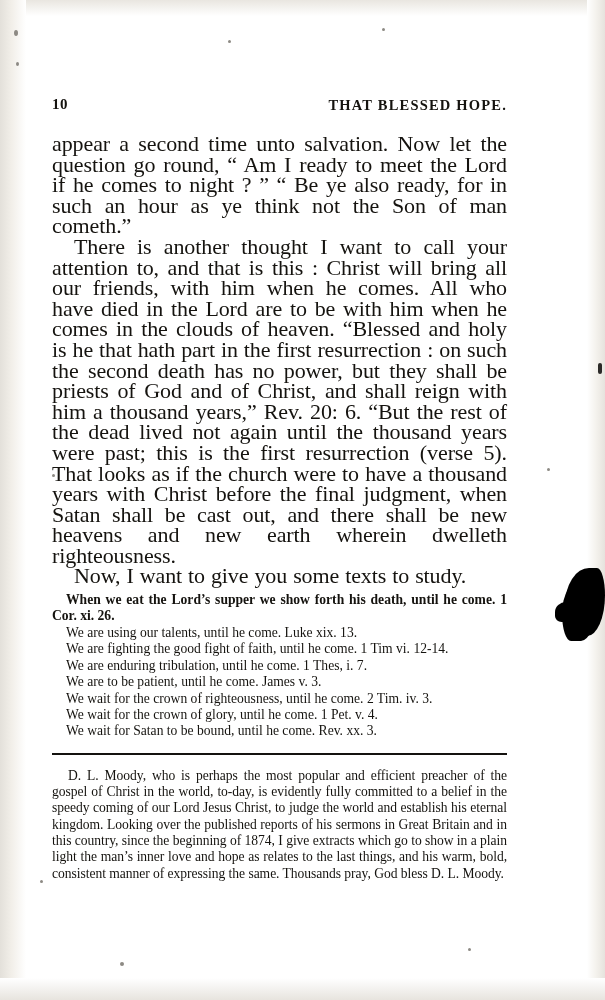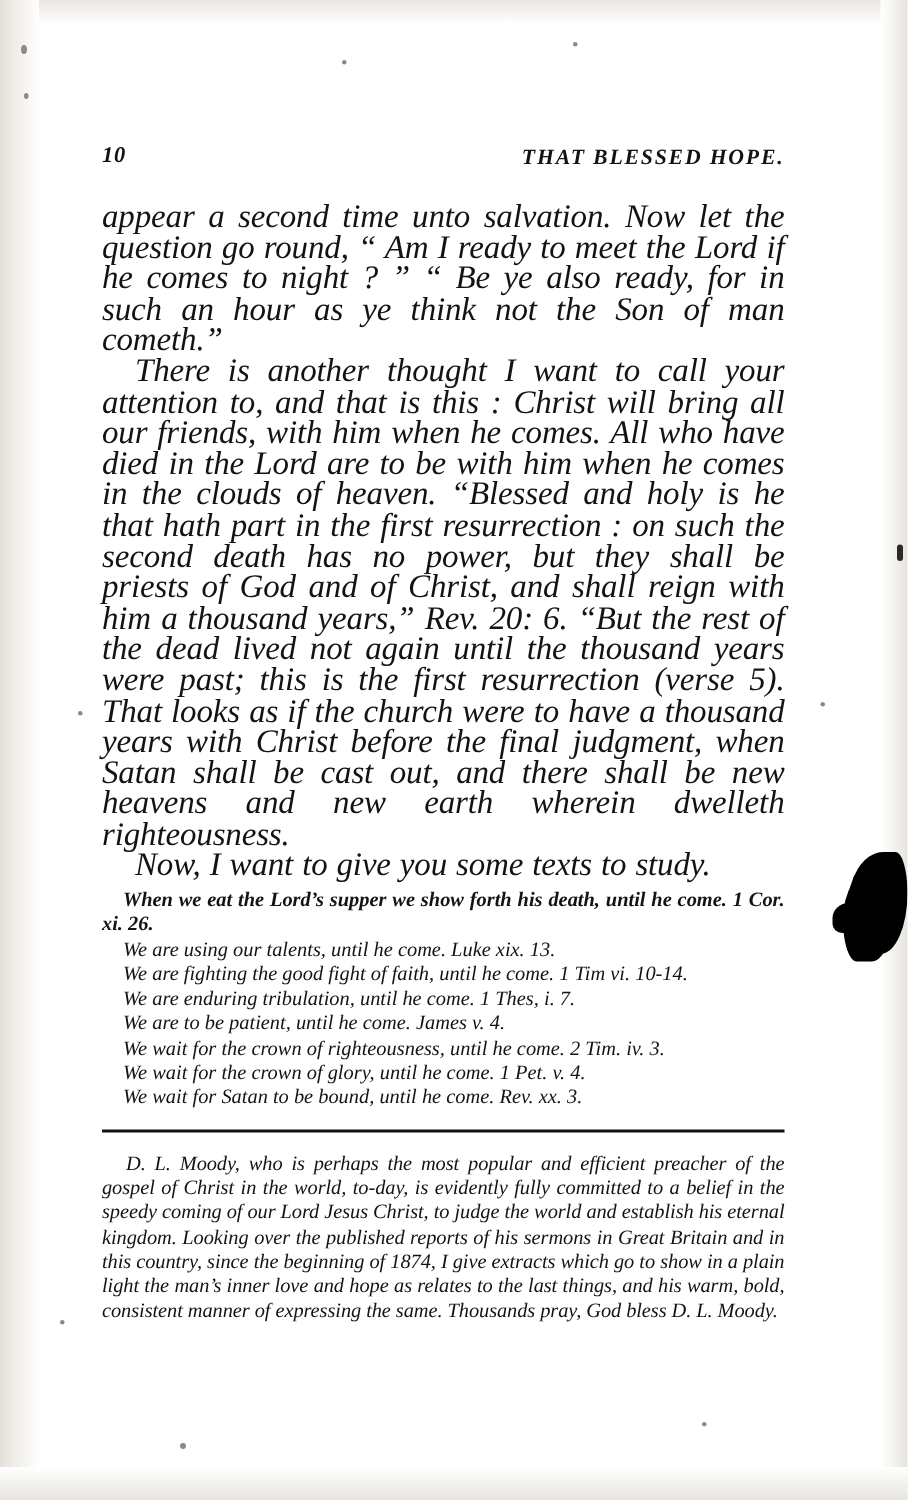--- a/index.html
+++ b/index.html
@@ -76,25 +76,24 @@
     left: 598px;
     top: 363px;
     width: 4px;
     height: 11px;
     background: #2b2a28;
     border-radius: 2px;
   }
 
   .content {
     position: absolute;
-    left: 68px;
+    left: 52px;
     top: 0;
     width: 455px;
     color: #15130f;
-    font-style: italic;
   }
   .header {
     position: relative;
     height: 22px;
     margin-top: 96px;
     font-weight: bold;
   }
   .folio {
     position: absolute;
     left: 0;
@@ -196,23 +195,23 @@
 
     <div class="body-main">
       <p>appear a second time unto salvation.  Now let the question go round, “ Am I ready to meet the Lord if he comes to night ? ”  “ Be ye also ready, for in such an hour as ye think not the Son of man cometh.”</p>
       <p class="indent">There is another thought I want to call your attention to, and that is this :  Christ will bring all our friends, with him when he comes.  All who have died in the Lord are to be with him when he comes in the clouds of heaven.  “Blessed and holy is he that hath part in the first resurrection : on such the second death has no power, but they shall be priests of God and of Christ, and shall reign with him a thousand years,” Rev. 20: 6.  “But the rest of the dead lived not again until the thousand years were past; this is the first resurrection (verse 5).    That looks as if the church were to have a thousand years with Christ before the final judgment, when Satan shall be cast out, and there shall be new heavens and new earth wherein dwelleth righteousness.</p>
       <p class="indent">Now, I want to give you some texts to study.</p>
     </div>
 
     <div class="texts">
       <p class="firstline bold">When we eat the Lord’s supper we show forth his death, until he come.   1 Cor. xi. 26.</p>
       <p>We are using our talents, until he come.   Luke xix. 13.</p>
-      <p>We are fighting the good fight of faith, until he come.   1 Tim vi. 10-14.</p>
+      <p>We are fighting the good fight of faith, until he come.   1 Tim vi. 12-14.</p>
       <p>We are enduring tribulation, until he come.   1 Thes, i. 7.</p>
-      <p>We are to be patient, until he come.   James v. 4.</p>
+      <p>We are to be patient, until he come.   James v. 3.</p>
       <p>We wait for the crown of righteousness, until he come.   2 Tim. iv. 3.</p>
       <p>We wait for the crown of glory, until he come.  1 Pet. v. 4.</p>
       <p>We wait for Satan to be bound, until he come.  Rev. xx. 3.</p>
     </div>
 
 
     <div class="rule"></div>
 
     <div class="footnote">
       <p>D. L. Moody, who is perhaps the most popular and efficient preacher of the gospel of Christ in the world, to-day, is evidently fully committed to a belief in the speedy coming of our Lord Jesus Christ, to judge the world and establish his eternal kingdom.  Looking over the published reports of his sermons in Great Britain and in this country, since the beginning of 1874, I give extracts which go to show in a plain light the man’s inner love and hope as relates to the last things, and his warm, bold, consistent manner of expressing the same.  Thousands pray, God bless D. L. Moody.</p>

